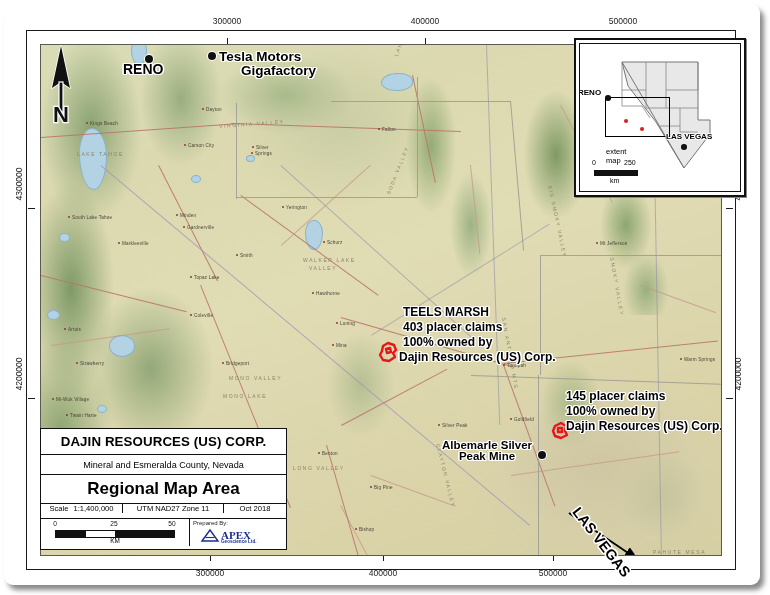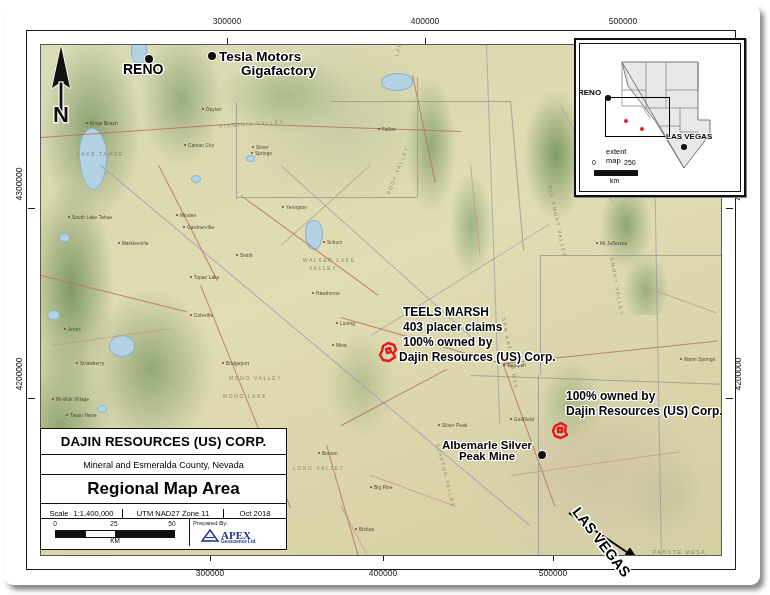--- a/index.html
+++ b/index.html
@@ -117,21 +117,21 @@
 
   
   #titleblock{position:absolute;left:36px;top:424px;width:245px;height:120px;
               background:#fff;border:1.4px solid #111;}
   .tbrow{border-bottom:1.2px solid #111;box-sizing:border-box;}
   #tb-title{height:26px;display:flex;align-items:center;justify-content:center;
             font-size:13.3px;font-weight:bold;letter-spacing:.1px;}
   #tb-sub{height:20px;display:flex;align-items:center;justify-content:center;font-size:9.1px;}
   #tb-main{height:29px;display:flex;align-items:center;justify-content:center;
            font-size:17px;font-weight:bold;}
-  #tb-meta{height:15px;display:flex;align-items:flex-end;}
+  #tb-meta{height:15px;display:flex;align-items:flex-start;}
   #tb-meta>div{display:flex;align-items:center;justify-content:center;font-size:7.6px;
                box-sizing:border-box;}
   #tb-scale{flex:0 0 82px;border-right:1.1px solid #111;gap:5px;}
   #tb-datum{flex:1;border-right:1.1px solid #111;}
   #tb-date{flex:0 0 62px;}
   #tb-bottom{height:27px;display:flex;}
   #tb-sbar{flex:1;border-right:1.1px solid #111;position:relative;}
   #tb-prep{flex:0 0 96px;position:relative;}
   .sbnum{position:absolute;top:1px;font-size:6.6px;color:#111;transform:translateX(-50%);}
   #sbarBody{position:absolute;left:14px;top:11px;width:118px;height:5.5px;border:.8px solid #111;
@@ -351,20 +351,21 @@
     </div>
 
     <div style="position:absolute;left:362px;top:260px;">
       <div class="mlabel" style="position:static;font-size:12px;">TEELS MARSH</div>
       <div class="mlabel" style="position:static;font-size:12px;margin-top:1px;">403 placer claims</div>
       <div class="mlabel" style="position:static;font-size:12px;margin-top:1px;">100%  owned by</div>
       <div class="mlabel" style="position:static;font-size:12px;margin-top:1px;margin-left:-4px;">Dajin Resources (US) Corp.</div>
     </div>
 
     <div style="position:absolute;left:525px;top:343px;">
+      <div class="mlabel" style="position:static;font-size:12px;margin-top:1px;">145 placer claims</div>
       <div class="mlabel" style="position:static;font-size:12px;margin-top:1px;">100%  owned by</div>
       <div class="mlabel" style="position:static;font-size:12px;margin-top:1px;">Dajin Resources (US) Corp.</div>
     </div>
 
     <svg style="position:absolute;left:500px;top:440px;" width="120" height="80" viewBox="0 0 120 80">
       <defs>
         <marker id="ahead" markerWidth="9" markerHeight="9" refX="7" refY="3.2" orient="auto">
           <path d="M0,0 L8,3.2 L0,6.4 z" fill="#000"></path>
         </marker>
       </defs>

